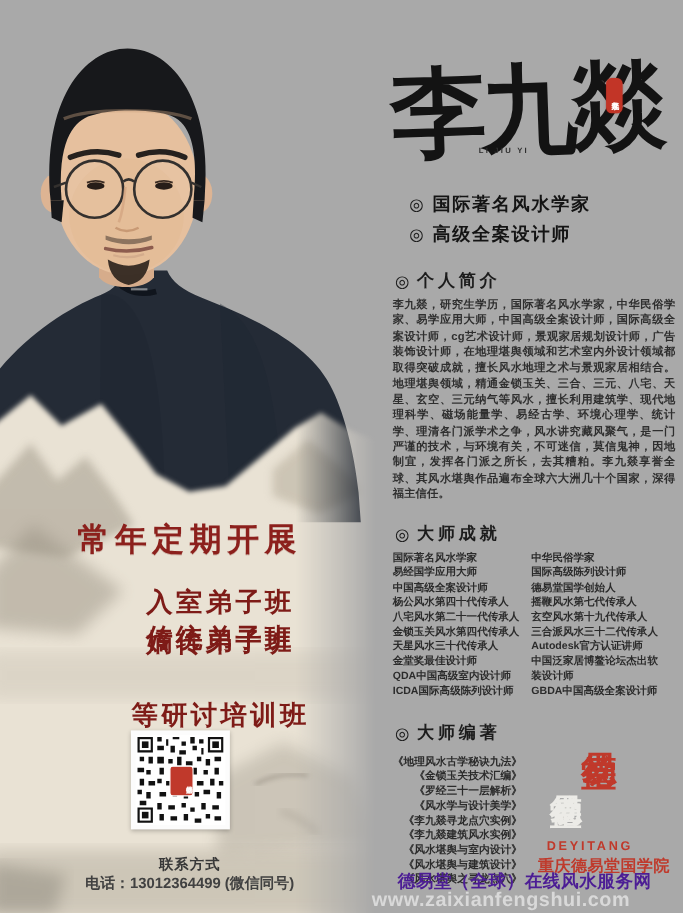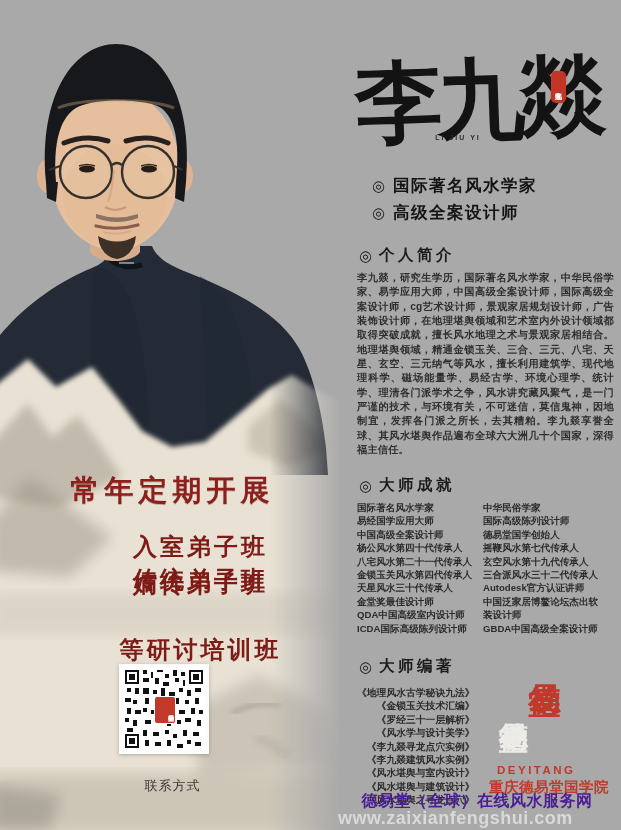--- a/index.html
+++ b/index.html
@@ -36,21 +36,21 @@
   }
   .qr-box svg{position:absolute;left:4px;top:4px;}
   .qr-seal{
     position:absolute;left:35px;top:32px;width:20px;height:26px;
     background:#c0392b;border:1px solid #fff;border-radius:3px;
     color:#fff;font-size:6px;font-weight:700;line-height:8px;
     writing-mode:vertical-rl;text-orientation:upright;text-align:center;
   }
   .contact-heading{
     left:0;top:777px;width:345px;text-align:center;
-    font-size:13px;font-weight:400;color:#383838;letter-spacing:1px;
+    font-size:13px;font-weight:700;color:#383838;letter-spacing:1px;
   }
   .phone-line{
     left:0;top:794px;width:345px;text-align:center;
     font-size:13.5px;font-weight:600;color:#414141;
   }
 
   
   .name-calligraphy{
     left:334px;top:40px;width:288px;height:130px;
     font-family:"DejaVu Sans",sans-serif;
@@ -237,20 +237,21 @@
                  M10,20h2v2h-2z M14,21h3v2h-3z M19,22h2v3h-2z M24,20h2v2h-2z M28,21h3v2h-3z M34,20h2v3h-2z M38,21h2v2h-2z
                  M11,26h3v2h-3z M17,25h2v3h-2z M22,27h2v2h-2z M27,26h2v2h-2z M31,25h3v2h-3z M37,26h2v3h-2z
                  M10,31h2v3h-2z M15,32h3v2h-3z M21,31h2v2h-2z M25,33h2v2h-2z M30,31h2v3h-2z M35,32h3v2h-3z
                  M11,36h2v3h-2z M16,37h3v2h-3z M22,36h2v3h-2z M27,38h3v2h-3z M32,36h2v2h-2z M36,37h3v2h-3z"></path>
       </g>
     </svg>
     <div class="qr-seal">德易堂</div>
   </div>
 
   <div class="abs contact-heading">联系方式</div>
+  <div class="abs phone-line">电话：13012364499 (微信同号)</div>
 
   <div class="abs name-calligraphy">李九燚</div>
   <div class="abs name-latin">LI JIU YI</div>
   <div class="abs name-seal">李九燚</div>
 
   <div class="abs badge b0">
     <span class="bullet">◎</span>
     <span>国际著名风水学家</span>
   </div>
   <div class="abs badge b1">

